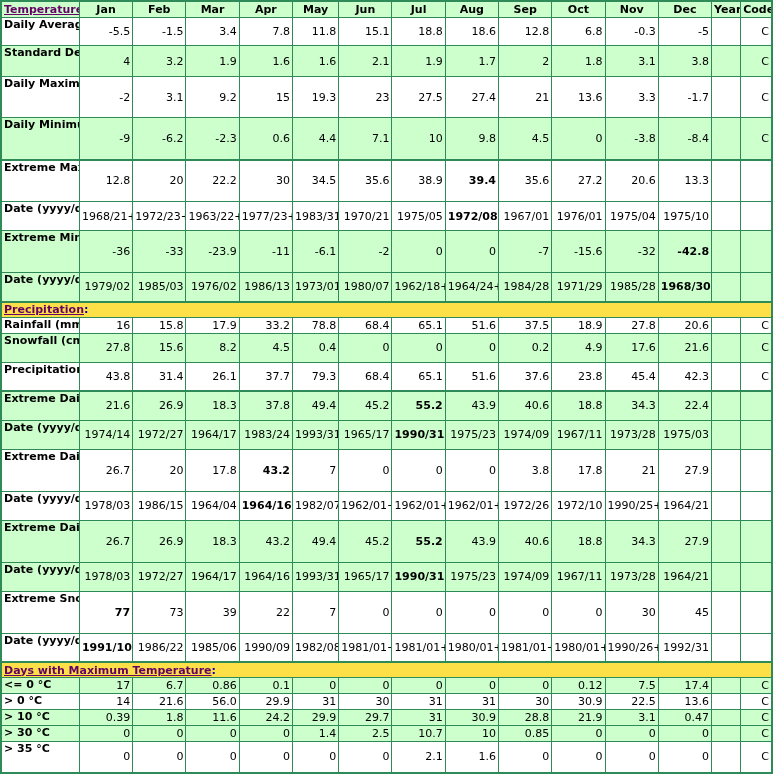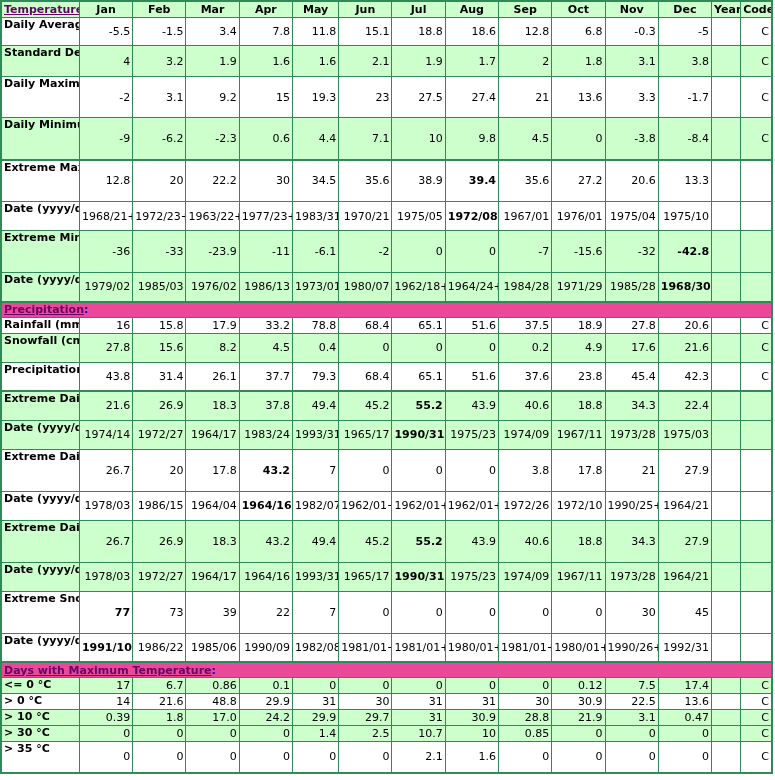--- a/index.html
+++ b/index.html
@@ -34,21 +34,21 @@
     text-align: left;
     white-space: normal;
     vertical-align: top;
     padding: 1px 2px;
   }
   td.num { text-align: right; vertical-align: middle; }
   td.b { font-weight: bold; }
   tr.g td { background: #ccffcc; }
   tr.w td { background: #ffffff; }
   tr.section td {
-    background: #ec4899;
+    background: #fde047;
     height: 14px;
   }
   .sec-title {
     color: #660066;
     font-weight: bold;
     text-decoration: underline;
   }
   .sec-colon { color: #0000cc; font-weight: bold; }
   tr.thick-bottom td, tr.thick-bottom th { border-bottom: 2px solid #2e8b57; }
   th.hdr-label { background: #ccffcc; text-align: left; }
@@ -452,38 +452,38 @@
         <td class="num">0.12</td>
         <td class="num">7.5</td>
         <td class="num">17.4</td>
         <td class="num"></td>
         <td class="num">C</td>
       </tr>
       <tr class="w" style="height: 16px; padding-left: 48px;">
         <td class="label">&gt; 0 °C</td>
         <td class="num">14</td>
         <td class="num">21.6</td>
-        <td class="num">48.8</td>
+        <td class="num">56.0</td>
         <td class="num">29.9</td>
         <td class="num">31</td>
         <td class="num">30</td>
         <td class="num">31</td>
         <td class="num">31</td>
         <td class="num">30</td>
         <td class="num">30.9</td>
         <td class="num">22.5</td>
         <td class="num">13.6</td>
         <td class="num"></td>
         <td class="num">C</td>
       </tr>
       <tr class="g" style="height: 16px; padding-left: 32px;">
         <td class="label">&gt; 10 °C</td>
         <td class="num">0.39</td>
         <td class="num">1.8</td>
-        <td class="num">17.0</td>
+        <td class="num">11.6</td>
         <td class="num">24.2</td>
         <td class="num">29.9</td>
         <td class="num">29.7</td>
         <td class="num">31</td>
         <td class="num">30.9</td>
         <td class="num">28.8</td>
         <td class="num">21.9</td>
         <td class="num">3.1</td>
         <td class="num">0.47</td>
         <td class="num"></td>

